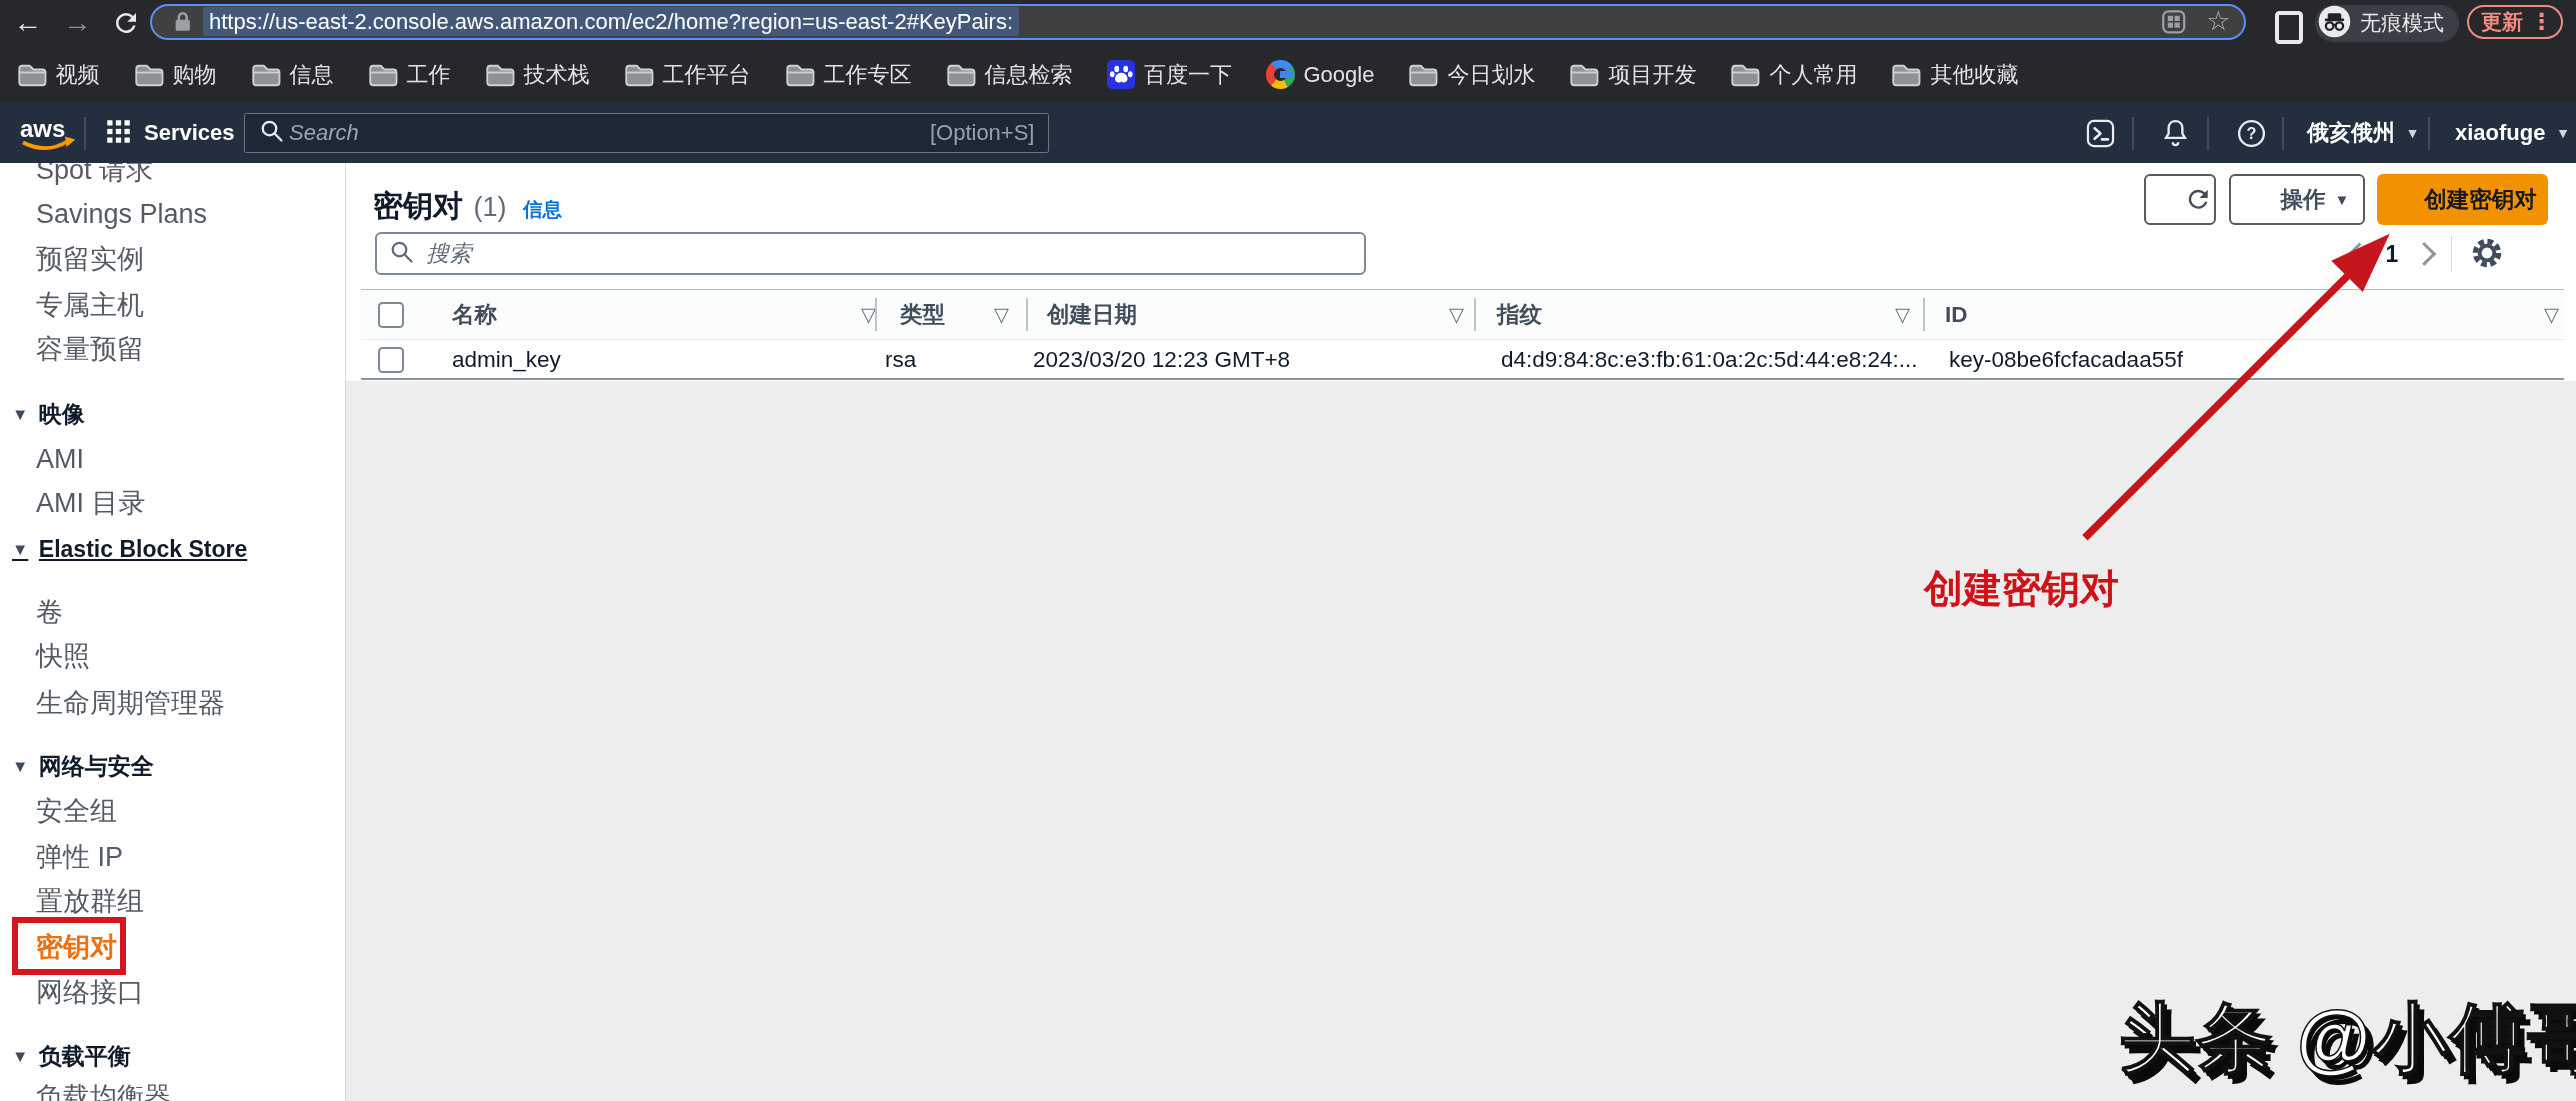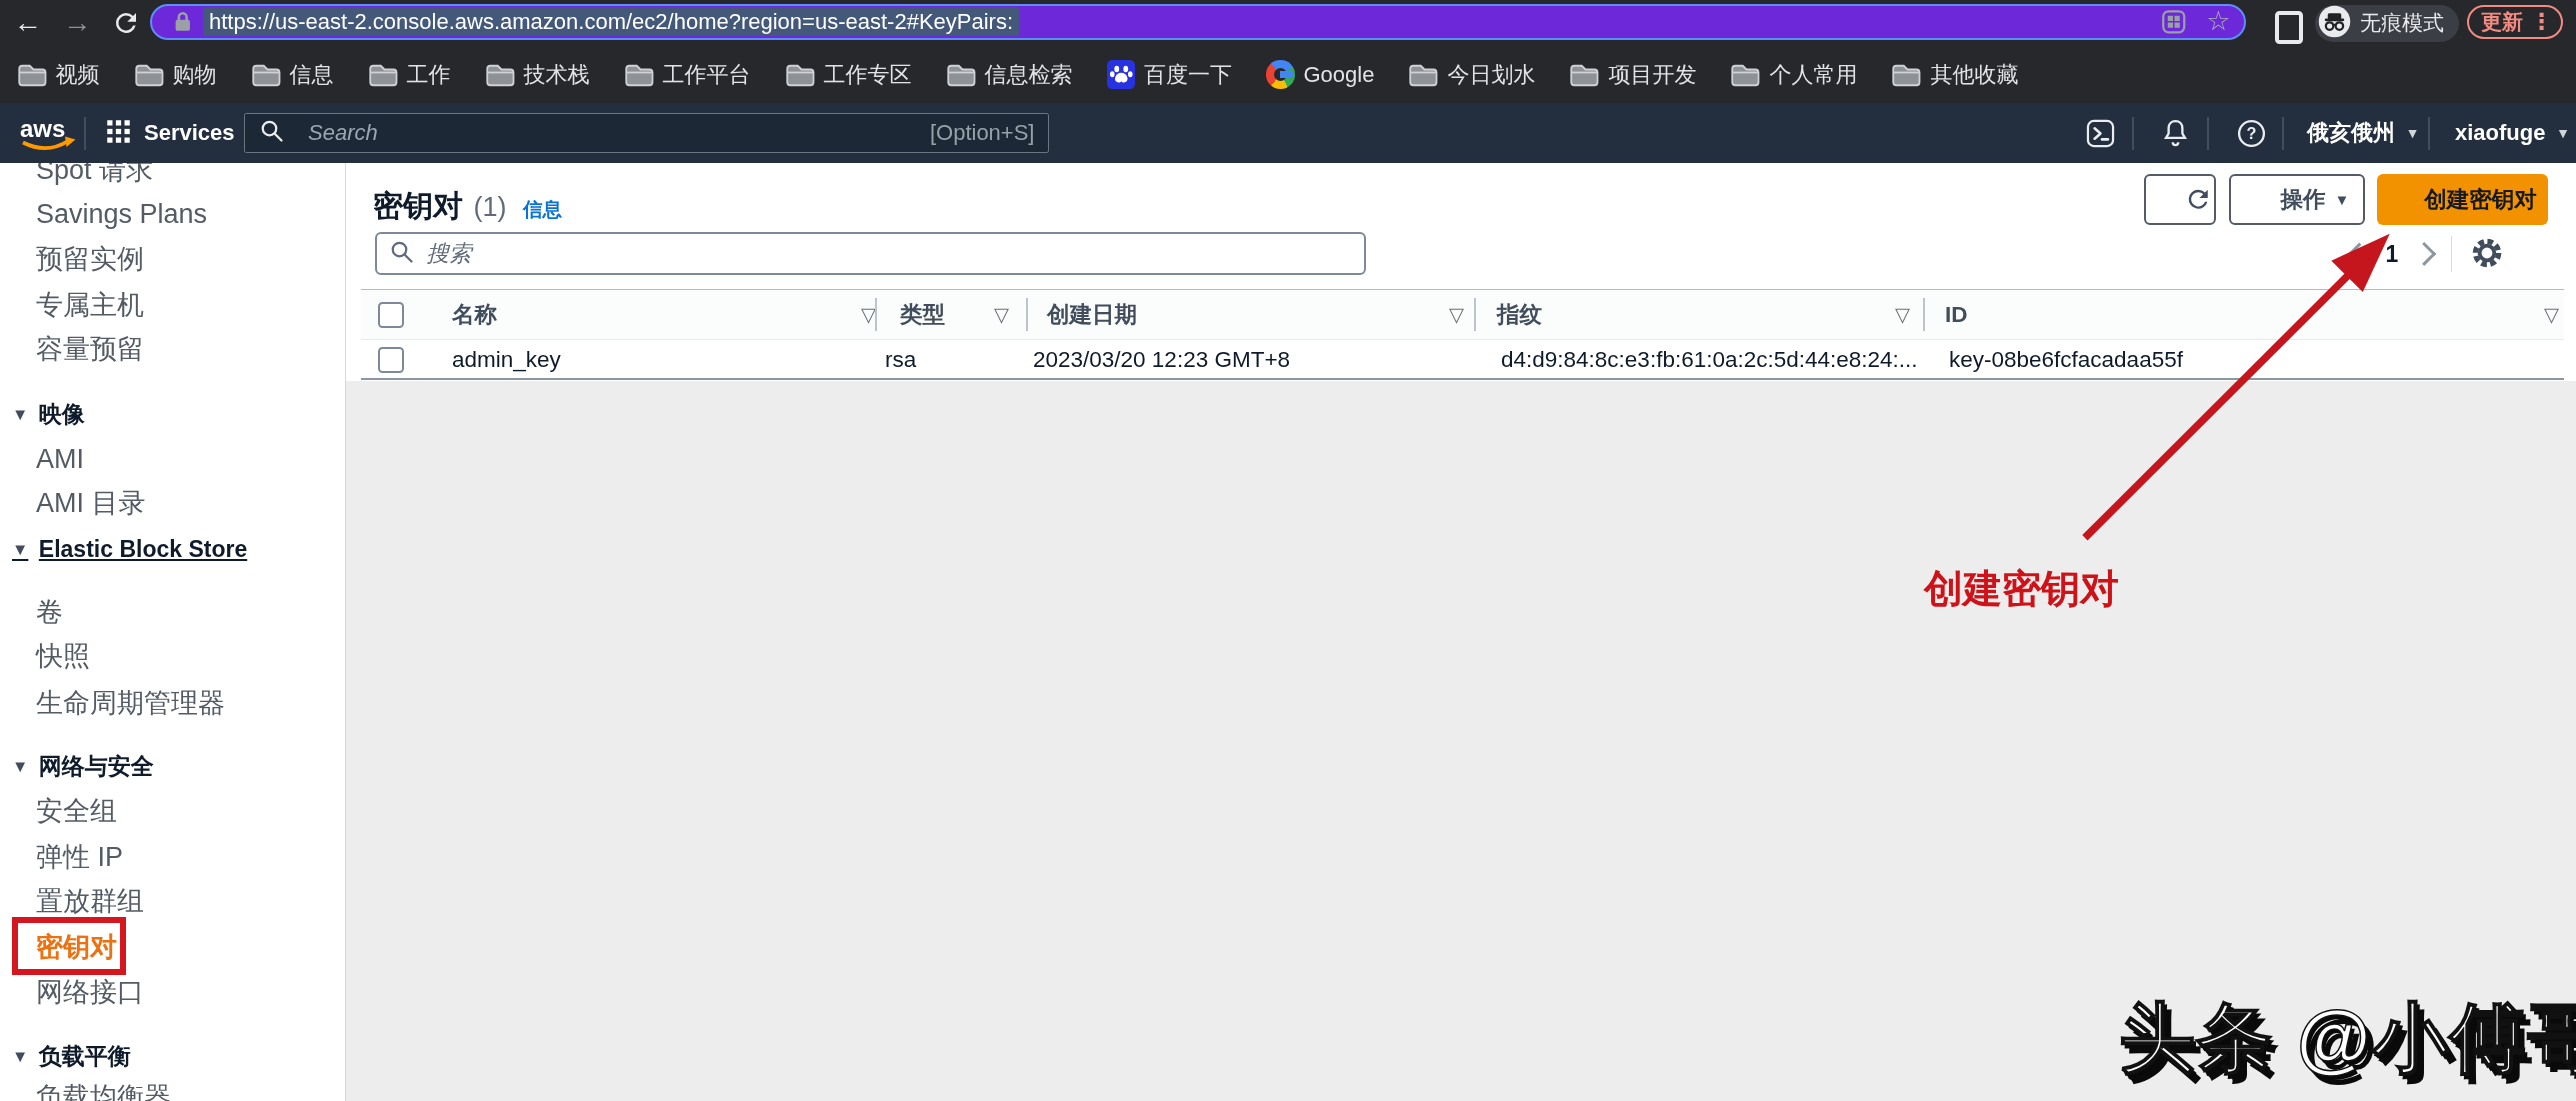--- a/index.html
+++ b/index.html
@@ -5,21 +5,21 @@
   html,body{margin:0;padding:0;}
   body{font-family:"Liberation Sans","DejaVu Sans",sans-serif;}
   #root{position:relative;width:2576px;height:1101px;overflow:hidden;background:#ffffff;}
 
   
   .chrome-bar{position:absolute;left:0;top:0;width:2576px;height:46px;background:#27282c;}
   .nav-ic{position:absolute;top:6px;font-size:28.5px;line-height:33px;color:#e8eaed;cursor:pointer;}
   .nav-ic.back{left:13.5px;}
   .nav-ic.fwd{left:63px;color:#8e9297;}
   .nav-ic.reload{left:111px;top:8.2px;}
-  .url-bar{position:absolute;left:150px;top:3.7px;width:2096px;height:36px;border-radius:19.5px;background:#6d28d9;border:2.2px solid #5b8ef8;box-sizing:border-box;display:flex;align-items:center;padding:0 13.5px;}
+  .url-bar{position:absolute;left:150px;top:3.7px;width:2096px;height:36px;border-radius:19.5px;background:#404040;border:2.2px solid #5b8ef8;box-sizing:border-box;display:flex;align-items:center;padding:0 13.5px;}
   .lock-wrap{margin:0 10.5px 0 7.5px;display:flex;align-items:center;}
   .url-text{font-size:22px;color:#ffffff;background:#44597a;padding:1.5px 6px;border-radius:2.2px;white-space:nowrap;}
   .url-spacer{flex:1;}
   .url-ic{margin-left:19.5px;display:flex;align-items:center;}
   .star{font-size:27px;color:#aeb1b6;line-height:27px;}
   .panel-ic{position:absolute;left:2275px;top:10.5px;width:19.5px;height:25.5px;border:4.5px solid #e8eaed;border-radius:4.5px;}
   .incog{position:absolute;left:2315px;top:4.5px;height:37px;border-radius:19.5px;background:#3b3e44;display:flex;align-items:center;padding:0 15px 0 3px;gap:9px;}
   .incog-label{color:#e8eaed;font-size:21px;white-space:nowrap;}
   .update-pill{position:absolute;left:2467px;top:5.2px;height:34px;border:2.2px solid #f28b82;border-radius:19.5px;box-sizing:border-box;display:flex;align-items:center;padding:0 7.5px 0 12px;gap:7.5px;cursor:pointer;}
   .update-label{color:#f28b82;font-size:21px;font-weight:600;white-space:nowrap;}
@@ -33,21 +33,21 @@
   .g-badge{position:relative;display:inline-block;width:28.5px;height:28.5px;border-radius:50%;background:conic-gradient(from -40deg,#4285f4 0 100deg,#34a853 100deg 190deg,#fbbc05 190deg 260deg,#ea4335 260deg 360deg);}
   .g-badge::before{content:'';position:absolute;inset:7.5px;background:#27282c;border-radius:50%;}
   .g-bar{position:absolute;left:14.2px;top:11.2px;width:12.7px;height:6.7px;background:#4285f4;}
 
   
   .aws-header{position:absolute;left:0;top:103px;width:2576px;height:60px;background:#232f3e;}
   .aws-logo{position:absolute;left:16.5px;top:10.5px;}
   .hdiv{position:absolute;top:13.5px;width:1.5px;height:33px;background:#414e5d;}
   .svc{position:absolute;left:105px;top:0;height:60px;display:flex;align-items:center;gap:12px;cursor:pointer;}
   .svc-label{color:#ffffff;font-size:22px;font-weight:600;}
-  .aws-search{position:absolute;left:244px;top:9.7px;width:805px;height:40px;box-sizing:border-box;border:1.5px solid #6b7683;border-radius:2.2px;background:#1d2836;display:flex;align-items:center;padding:0 13.5px;gap:22px;}
+  .aws-search{position:absolute;left:244px;top:9.7px;width:805px;height:40px;box-sizing:border-box;border:1.5px solid #6b7683;border-radius:2.2px;background:#1d2836;display:flex;align-items:center;padding:0 13.5px;gap:3px;}
   .aws-search input{flex:1;background:transparent;border:none;outline:none;color:#fff;font-size:22px;font-family:inherit;}
   .aws-search input::placeholder{color:#9ba7b0;font-style:italic;}
   .shortcut{color:#96a1a8;font-size:22px;white-space:nowrap;}
   .aws-right-item{position:absolute;top:0;height:60px;display:flex;align-items:center;cursor:pointer;}
   .aws-menu-label{color:#ffffff;font-size:22px;font-weight:600;white-space:nowrap;}
   .caret{color:#cfd5da;font-size:14.2px;margin-left:10.5px;}
 
   
   .sidebar{position:absolute;left:0;top:163px;width:346px;height:938px;background:#fff;border-right:1.5px solid #d5dbdb;box-sizing:border-box;overflow:hidden;}
   .sb-item{position:absolute;left:36px;font-size:27px;color:#545b64;white-space:nowrap;cursor:pointer;line-height:33px;}

